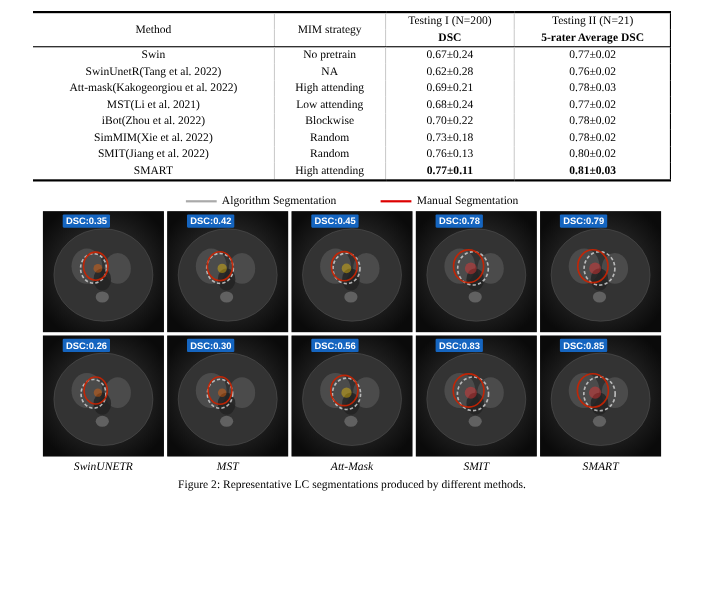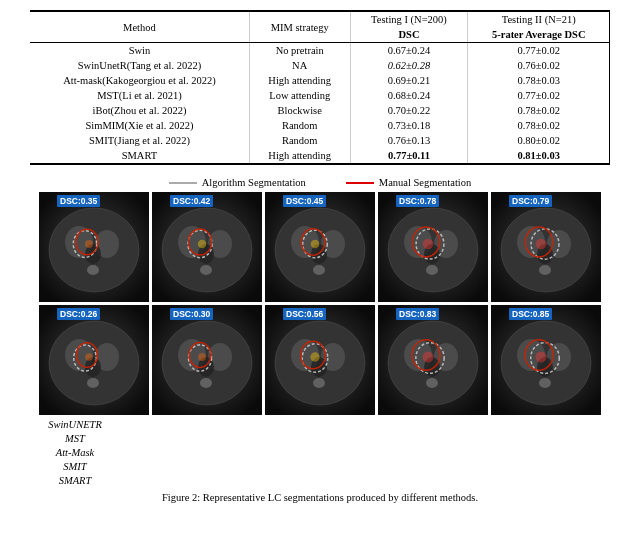--- a/index.html
+++ b/index.html
@@ -99,21 +99,20 @@
       font-family: Arial, sans-serif;
       font-weight: bold;
       border-radius: 1px;
     }
 
     .labels-row {
       display: flex;
       gap: 3px;
       justify-content: center;
       margin-top: 4px;
-      flex-direction: column;
     }
     .method-label {
       width: 110px;
       text-align: center;
       font-size: 10.5px;
       font-style: italic;
     }
 
     .caption {
       text-align: center;
@@ -141,21 +140,21 @@
     <tbody id="table-body">
     <tr>
     <td style="text-align:center;border-right:1px solid #ccc;">Swin</td>
     <td style="text-align:center;border-right:1px solid #ccc;">No pretrain</td>
     <td style="text-align:center;border-left:1px solid #000;border-right:1px solid #ccc;">0.67±0.24</td>
     <td style="text-align:center;border-right:1px solid #000;">0.77±0.02</td>
   </tr>
         <tr>
     <td style="text-align:center;border-right:1px solid #ccc;">SwinUnetR(Tang et al. 2022)</td>
     <td style="text-align:center;border-right:1px solid #ccc;">NA</td>
-    <td style="text-align:center;border-left:1px solid #000;border-right:1px solid #ccc;font-style:italic;">0.62±0.28</td>
+    <td style="text-align:center;border-left:1px solid #000;border-right:1px solid #ccc;">0.62±0.28</td>
     <td style="text-align:center;border-right:1px solid #000;">0.76±0.02</td>
   </tr>
         <tr>
     <td style="text-align:center;border-right:1px solid #ccc;">Att-mask(Kakogeorgiou et al. 2022)</td>
     <td style="text-align:center;border-right:1px solid #ccc;">High attending</td>
     <td style="text-align:center;border-left:1px solid #000;border-right:1px solid #ccc;">0.69±0.21</td>
     <td style="text-align:center;border-right:1px solid #000;">0.78±0.03</td>
   </tr>
         <tr>
     <td style="text-align:center;border-right:1px solid #ccc;">MST(Li et al. 2021)</td>

